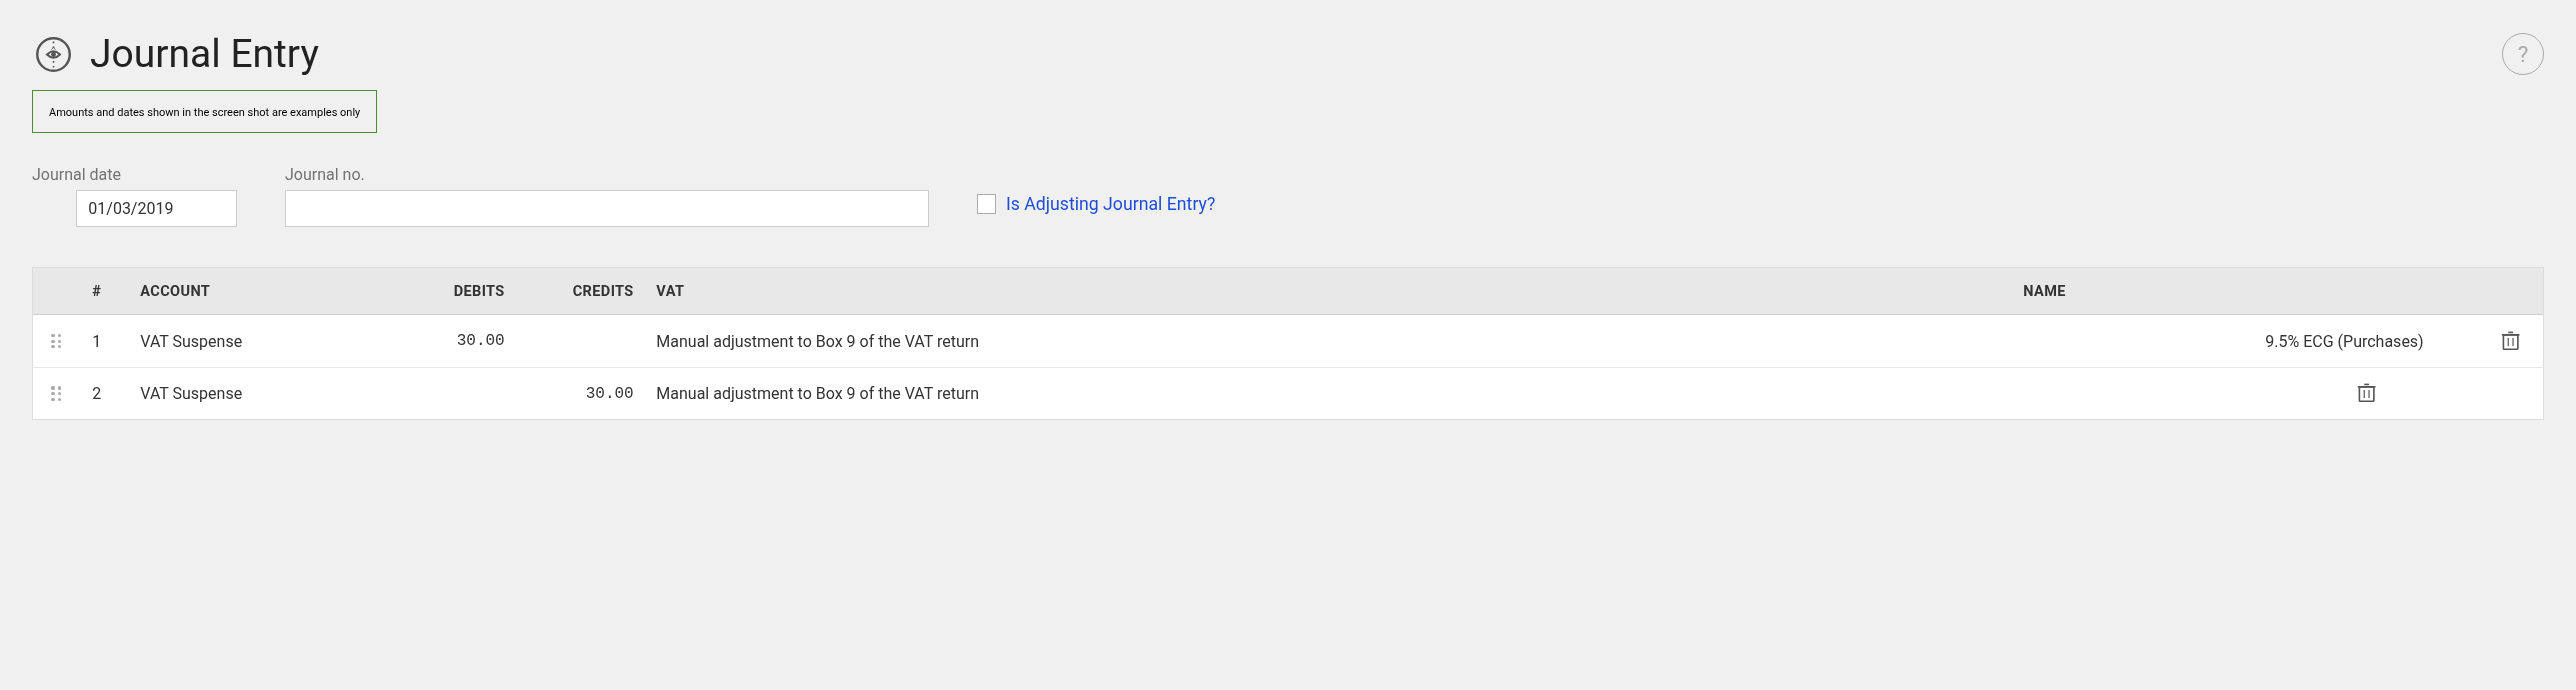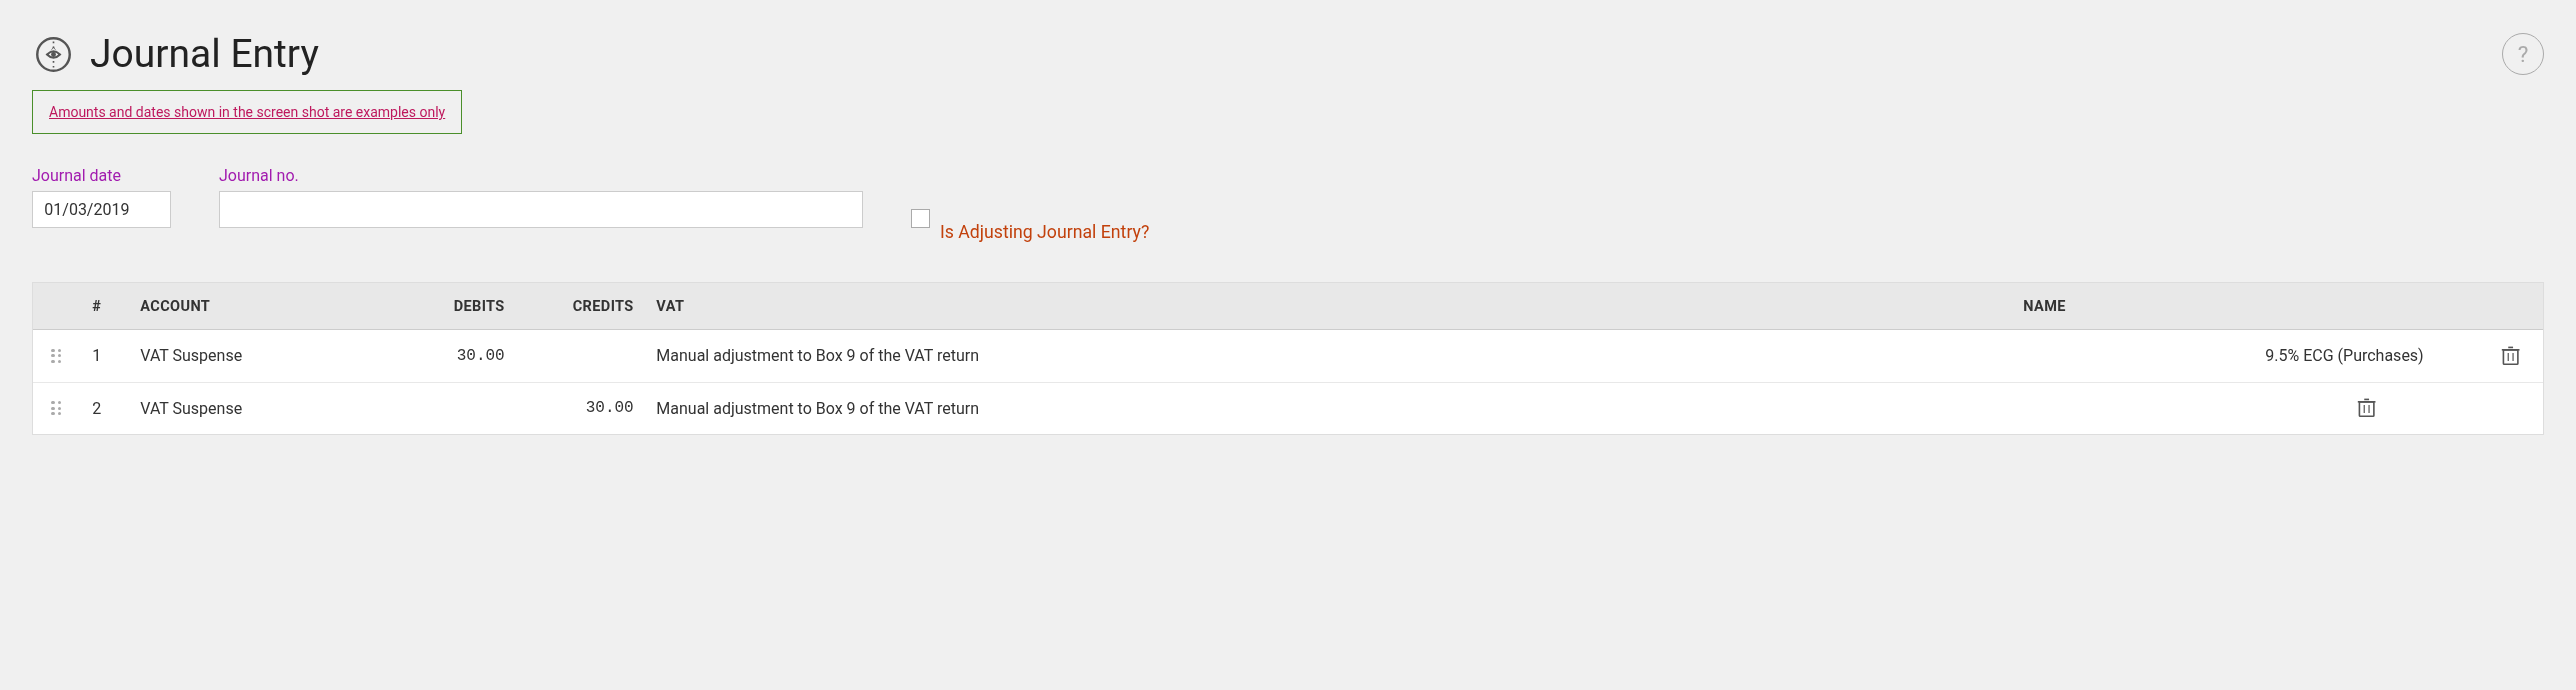--- a/index.html
+++ b/index.html
@@ -66,55 +66,55 @@
 
     .notice-box {
       border: 1.6px solid #4a8f2a;
       background: transparent;
       padding: 13px 16px;
       display: inline-block;
       margin-bottom: 32px;
     }
 
     .notice-text {
-      color: #be185d;
-      font-size: 14px;
-      text-decoration: underline;
+      color: #000000;
+      font-size: 11px;
     }
 
     .form-section {
       display: flex;
       align-items: flex-start;
       gap: 48px;
       margin-bottom: 40px;
     }
 
     .form-group {
       display: flex;
       flex-direction: column;
       gap: 6.4px;
     }
 
     .form-label {
       font-size: 16px;
-      color: #a21caf;
+      color: #737373;
       font-weight: 400;
     }
 
     .form-input {
       border: 0.8px solid #ccc;
       background: #fff;
       padding: 8px 11.3px;
       font-size: 16px;
       color: #333;
       outline: none;
     }
 
     .form-input-date {
-      width: 139px;
+      width: 161px;
+      margin-left: 44px;
     }
 
     .form-input-journal-no {
       width: 644px;
     }
 
     .checkbox-group {
       display: flex;
       align-items: center;
       gap: 9.7px;
@@ -126,22 +126,21 @@
       height: 19.3px;
       border: 0.8px solid #aaa;
       background: #fff;
       appearance: none;
       -webkit-appearance: none;
       cursor: pointer;
     }
 
     .checkbox-label {
       font-size: 17.7px;
-      color: #c2410c;
-      margin-top: 27px;
+      color: #1d4ed8;
     }
 
     .table-container {
       background: #fff;
       border: 0.8px solid #ddd;
       width: 100%;
     }
 
     .table-header {
       display: grid;

